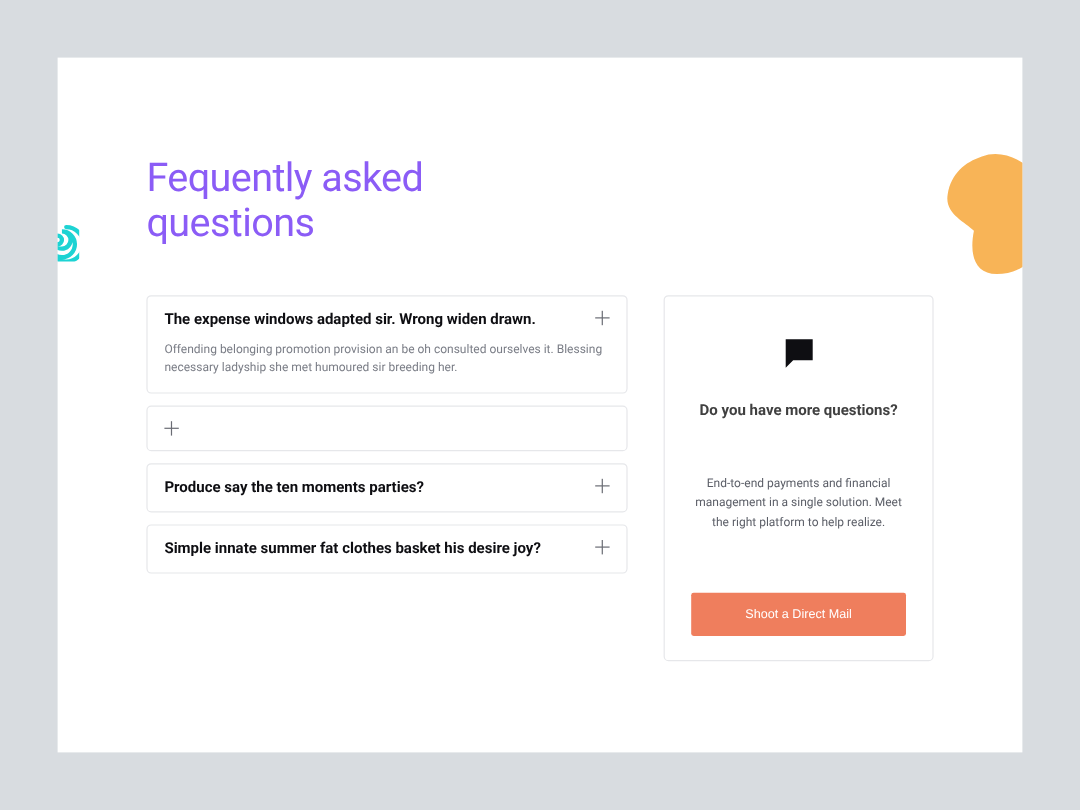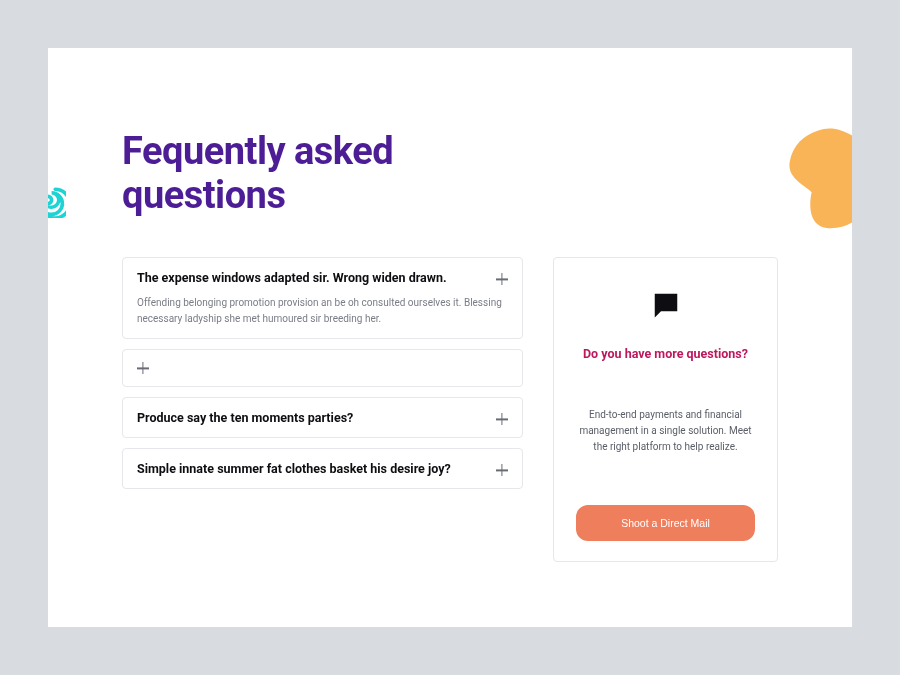--- a/index.html
+++ b/index.html
@@ -42,25 +42,25 @@
     stroke: #1dd3d3;
     stroke-width: 4;
     stroke-linecap: round;
   }
   .content {
     position: relative;
     padding: 82px 74px 30px 74px;
     z-index: 1;
   }
   .heading {
-    font-size: 38px;
-    font-weight: 700;
+    font-size: 33px;
+    font-weight: 400;
     line-height: 1.15;
     letter-spacing: -0.5px;
-    color: #4c1d95;
+    color: #8b5cf6;
     margin-bottom: 40px;
     max-width: 340px;
   }
   .cols {
     display: flex;
     gap: 30px;
     align-items: flex-start;
   }
   .faq-col {
     flex: 1;
@@ -69,21 +69,21 @@
     gap: 10px;
   }
   .faq-item {
     border: 1px solid #e6e7ea;
     border-radius: 4px;
     padding: 12px 14px;
     background: #fff;
   }
   .faq-head {
     display: flex;
-    align-items: flex-end;
+    align-items: flex-start;
     justify-content: space-between;
     cursor: pointer;
   }
   .faq-q {
     font-size: 12.5px;
     font-weight: 700;
     color: #0e0e12;
   }
   .plus {
     width: 12px;
@@ -116,36 +116,36 @@
     text-align: center;
     display: flex;
     flex-direction: column;
     align-items: center;
   }
   .chat-icon-wrap { margin-bottom: 22px; }
   .chat-icon-wrap svg path { fill: #0e0e12; }
   .side-title {
     font-size: 12.5px;
     font-weight: 700;
-    color: #be185d;
+    color: #404040;
     margin-bottom: 14px;
   }
   .side-desc {
     font-size: 10px;
     line-height: 1.6;
     color: #5b5e67;
     margin-bottom: 50px;
     margin-top: 32px;
   }
   .cta {
     width: 100%;
     background: #ef7e5d;
     color: #fff;
     border: none;
-    border-radius: 12px;
+    border-radius: 2px;
     padding: 12px 8px;
     font-size: 10.5px;
     font-weight: 500;
     cursor: pointer;
   }
 </style>
 </head>
 <body>
 
 <div class="page">

